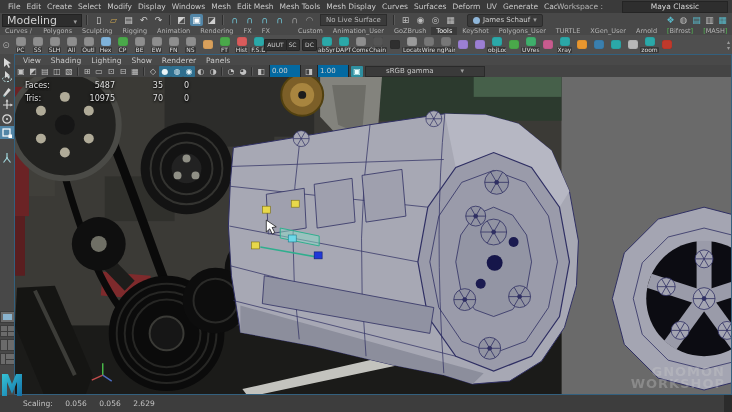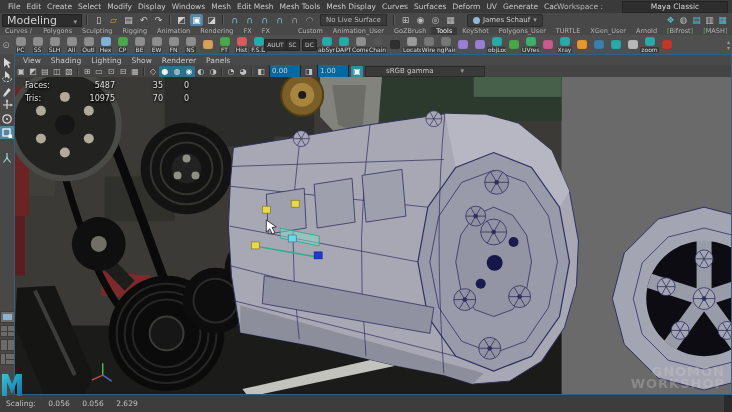--- a/index.html
+++ b/index.html
@@ -84,21 +84,21 @@
   .hud-row span{display:inline-block;}
   .hud-label{width:34px;}
   .hud-total{width:56px;text-align:right;}
   .hud-sel{width:48px;text-align:right;}
   .hud-comp{width:26px;text-align:right;}
   
   .watermark{position:absolute;right:6px;bottom:4px;text-align:right;font-weight:bold;
              font-size:13px;line-height:12px;letter-spacing:1px;color:rgba(205,205,205,0.32);pointer-events:none;}
   
   .statusbar{position:absolute;left:0;bottom:0;right:8px;height:17px;background:#3d3d3d;
-             display:flex;align-items:center;font-size:7.5px;color:#c4c4c4;}
+             display:flex;align-items:center;font-size:7.5px;color:#c4c4c4;padding-left:17px;}
   .sb-label{margin-left:6px;}
   .sb-val{width:34px;text-align:right;}
   
   .mlogo{position:absolute;left:0;bottom:14px;width:24px;height:26px;z-index:5;}
 </style>
 </head>
 <body>
 
 <div class="menubar">
   <div class="menus">

